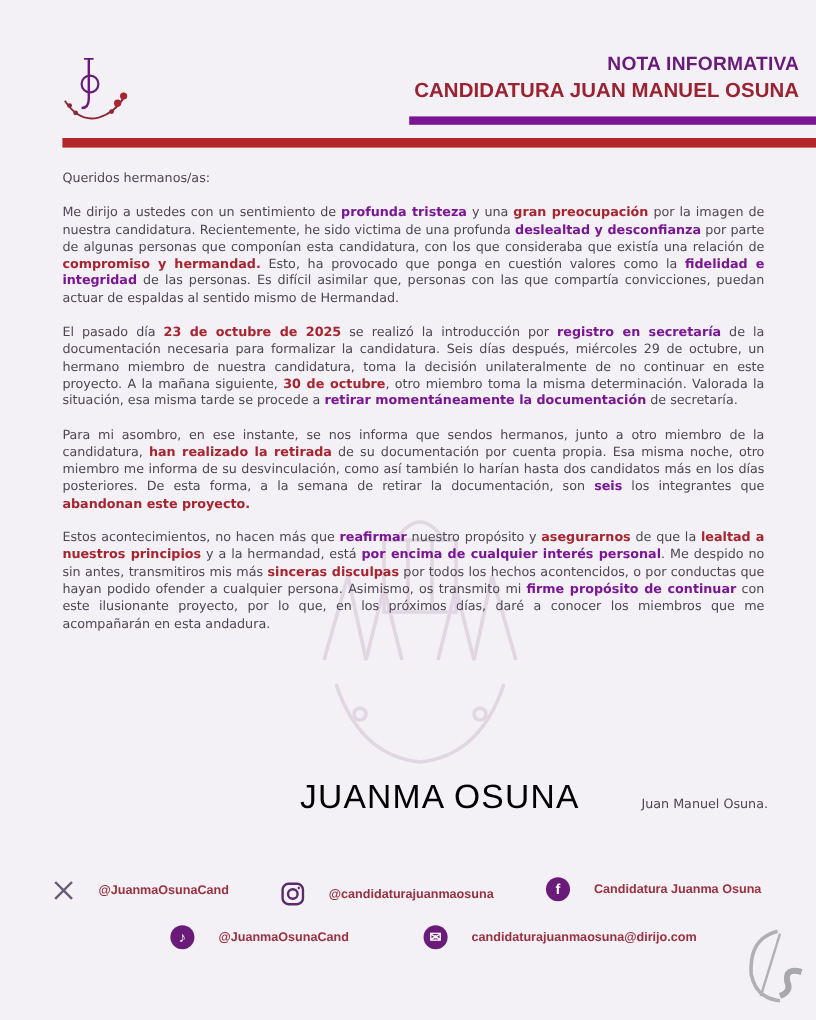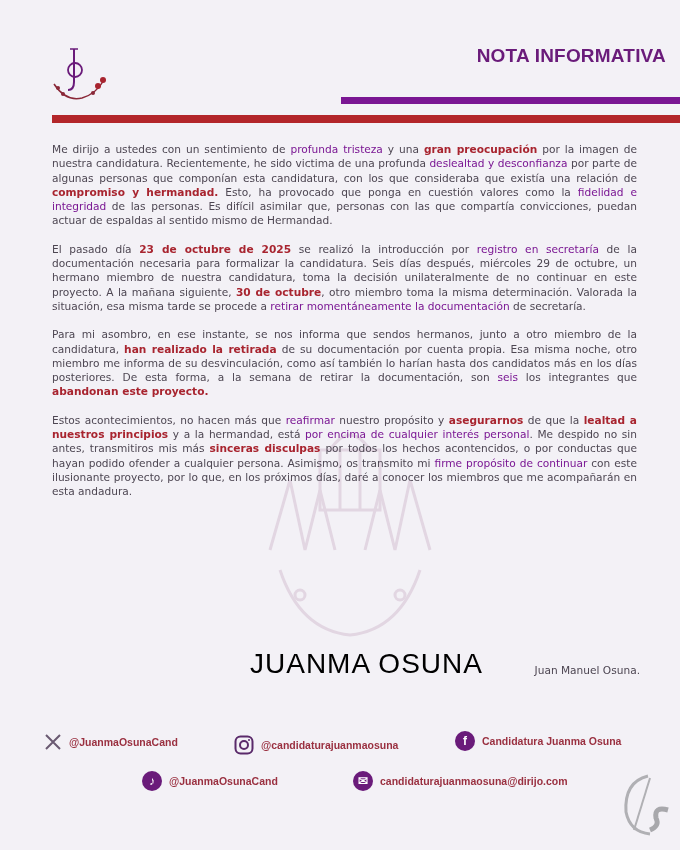--- a/index.html
+++ b/index.html
@@ -1,34 +1,34 @@
 <!DOCTYPE html>
 <html><head>
 <meta charset="utf-8">
 <style>
   html, body { margin:0; padding:0; }
   body { width:680px; height:850px; background:#f1eff4; font-family:"DejaVu Sans", sans-serif; position:relative; overflow:hidden; color:#4a4450; }
   .page { position:absolute; left:0; top:0; width:680px; height:850px; background:#f3f1f6; }
   .logo { position:absolute; left:48px; top:44px; width:66px; height:60px; }
-  .title1 { position:absolute; right:14px; top:45px; font-family:"Liberation Sans", sans-serif; font-weight:bold; font-size:19px; color:#6a1b7a; letter-spacing:0.2px; }
+  .title1 { position:absolute; right:14px; top:45px; font-family:"Liberation Sans", sans-serif; font-weight:bold; font-size:16px; color:#6a1b7a; letter-spacing:0.2px; }
   .title2 { position:absolute; right:14px; top:66px; font-family:"Liberation Sans", sans-serif; font-weight:bold; font-size:17px; color:#9b2230; letter-spacing:0.1px; }
   .bar-purple { position:absolute; left:341px; top:97px; width:339px; height:7px; background:#7a1693; }
   .bar-red { position:absolute; left:52px; top:115px; width:628px; height:8px; background:#b3262a; }
   .wm-hermandad { position:absolute; left:44px; top:362px; width:600px; font-family:"Liberation Sans", sans-serif; font-size:32px; color:#e3d8e2; letter-spacing:1px; white-space:nowrap; z-index:0; }
   .wm-hermandad .big { font-size:40px; }
   .wm-emblem { position:absolute; left:260px; top:420px; width:180px; height:230px; z-index:0; }
   .wm-cand { position:absolute; left:282px; top:662px; font-family:"Liberation Sans", sans-serif; font-size:17px; color:#ddd3dd; letter-spacing:1px; }
   .wm-juanma { position:absolute; left:250px; top:648px; font-family:"Liberation Sans", sans-serif; font-size:28px; color:#000000; letter-spacing:1px; }
   .body { position:absolute; left:52px; top:142px; width:585px; font-size:10.6px; line-height:14.3px; color:#4d4652; z-index:1; }
   .body p { margin:0 0 14px 0; text-align:justify; }
   .body p.greet { margin-bottom:14px; }
-  .hl-p { color:#7a1693; font-weight:normal;margin-top:10px; }
+  .hl-p { color:#7a1693; font-weight:bold;margin-top:10px; }
   .hl-r { color:#a8242f; font-weight:bold; }
   .sign { position:absolute; right:40px; top:664px; font-size:10.6px; color:#4d4652;text-align:right; }
-  .social { position:absolute; display:flex; align-items:center; gap:7px; font-family:"Liberation Sans", sans-serif; font-weight:bold; font-size:10.5px; color:#9a3040; }
+  .social { position:absolute; display:flex; align-items:center; gap:20px; font-family:"Liberation Sans", sans-serif; font-weight:bold; font-size:10.5px; color:#9a3040; }
   .icon-circ { width:20px; height:20px; border-radius:50%; background:#6a1b7a; display:flex; align-items:center; justify-content:center; color:#fff; font-size:12px; font-weight:bold; }
   .credit { position:absolute; left:620px; top:772px; width:56px; height:66px; }
 </style>
 </head>
 <body>
 
 <div class="page">
 
   <svg class="logo" viewBox="0 0 66 60">
     <line x1="22" y1="5" x2="30" y2="5" stroke="#6a1b7a" stroke-width="1.5"></line>
@@ -36,40 +36,42 @@
     <circle cx="27" cy="26" r="7" stroke="#6a1b7a" stroke-width="1.8" fill="none"></circle>
     <path d="M6 40 Q18 58 34 54 Q48 50 56 36" stroke="#8a2838" stroke-width="1.5" fill="none"></path>
     <circle cx="10" cy="44" r="2" fill="#8a2838"></circle>
       <circle cx="15" cy="50" r="2" fill="#8a2838"></circle>
     <circle cx="50" cy="42" r="3" fill="#a8242f"></circle>
       <circle cx="55" cy="36" r="3" fill="#a8242f"></circle>
     <circle cx="45" cy="49" r="2" fill="#8a2838"></circle>
   </svg>
 
   <div class="title1">NOTA INFORMATIVA</div>
+  <div class="title2">CANDIDATURA JUAN MANUEL OSUNA</div>
   <div class="bar-purple"></div>
   <div class="bar-red"></div>
 
 
   <svg class="wm-emblem" viewBox="0 0 180 230">
     <g stroke="#e2d6e2" stroke-width="3" fill="none">
       <rect x="60" y="30" width="60" height="60"></rect>
       <line x1="80" y1="30" x2="80" y2="90"></line>
         <line x1="100" y1="30" x2="100" y2="90"></line>
       <path d="M70 30 Q90 0 110 30"></path>
       <path d="M10 130 L30 60 L45 130 L60 70 L75 130"></path>
       <path d="M105 130 L120 70 L135 130 L150 60 L170 130"></path>
       <path d="M20 150 Q40 210 90 215 Q140 210 160 150"></path>
       <circle cx="40" cy="175" r="5"></circle>
         <circle cx="140" cy="175" r="5"></circle>
     </g>
   </svg>
   <div class="wm-juanma">JUANMA OSUNA</div>
 
   <div class="body">
+    <p class="greet">Queridos hermanos/as:</p>
     <p><span>Me dirijo a ustedes con un sentimiento de </span><span class="hl-p">profunda tristeza</span><span> y una </span><span class="hl-r">gran preocupación</span><span> por la imagen de nuestra candidatura. Recientemente, he sido victima de una profunda </span><span class="hl-p">deslealtad y desconfianza</span><span> por parte de algunas personas que componían esta candidatura, con los que consideraba que existía una relación de </span><span class="hl-r">compromiso y hermandad.</span><span> Esto, ha provocado que ponga en cuestión valores como la </span><span class="hl-p">fidelidad e integridad</span><span> de las personas. Es difícil asimilar que, personas con las que compartía convicciones, puedan actuar de espaldas al sentido mismo de Hermandad.</span></p>
     <p><span>El pasado día </span><span class="hl-r">23 de octubre de 2025</span><span> se realizó la introducción por </span><span class="hl-p">registro en secretaría</span><span> de la documentación necesaria para formalizar la candidatura. Seis días después, miércoles 29 de octubre, un hermano miembro de nuestra candidatura, toma la decisión unilateralmente de no continuar en este proyecto. A la mañana siguiente, </span><span class="hl-r">30 de octubre</span><span>, otro miembro toma la misma determinación. Valorada la situación, esa misma tarde se procede a </span><span class="hl-p">retirar momentáneamente la documentación</span><span> de secretaría.</span></p>
     <p><span>Para mi asombro, en ese instante, se nos informa que sendos hermanos, junto a otro miembro de la candidatura, </span><span class="hl-r">han realizado la retirada</span><span> de su documentación por cuenta propia. Esa misma noche, otro miembro me informa de su desvinculación, como así también lo harían hasta dos candidatos más en los días posteriores. De esta forma, a la semana de retirar la documentación, son </span><span class="hl-p">seis</span><span> los integrantes que </span><span class="hl-r">abandonan este proyecto.</span></p>
     <p><span>Estos acontecimientos, no hacen más que </span><span class="hl-p">reafirmar</span><span> nuestro propósito y </span><span class="hl-r">asegurarnos</span><span> de que la </span><span class="hl-r">lealtad a nuestros principios</span><span> y a la hermandad, está </span><span class="hl-p">por encima de cualquier interés personal</span><span>. Me despido no sin antes, transmitiros mis más </span><span class="hl-r">sinceras disculpas</span><span> por todos los hechos acontencidos, o por conductas que hayan podido ofender a cualquier persona. Asimismo, os transmito mi </span><span class="hl-p">firme propósito de continuar</span><span> con este ilusionante proyecto, por lo que, en los próximos días, daré a conocer los miembros que me acompañarán en esta andadura.</span></p>
   </div>
 
   <div class="sign">Juan Manuel Osuna.</div>
 
   <div class="social" style="left:44px; top:733px;">
     <svg width="18" height="18" viewBox="0 0 18 18">

